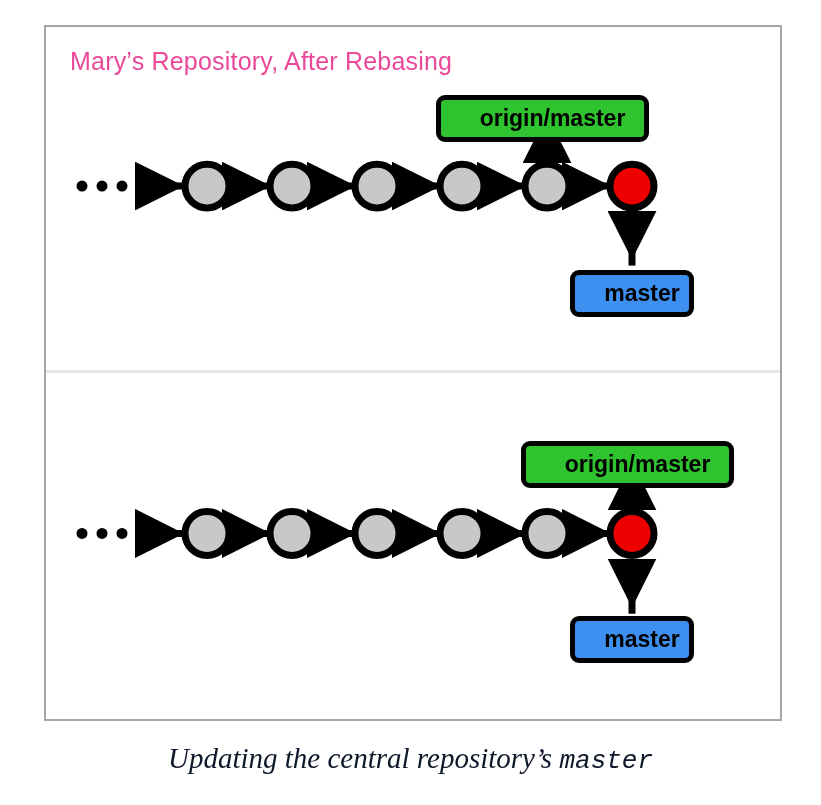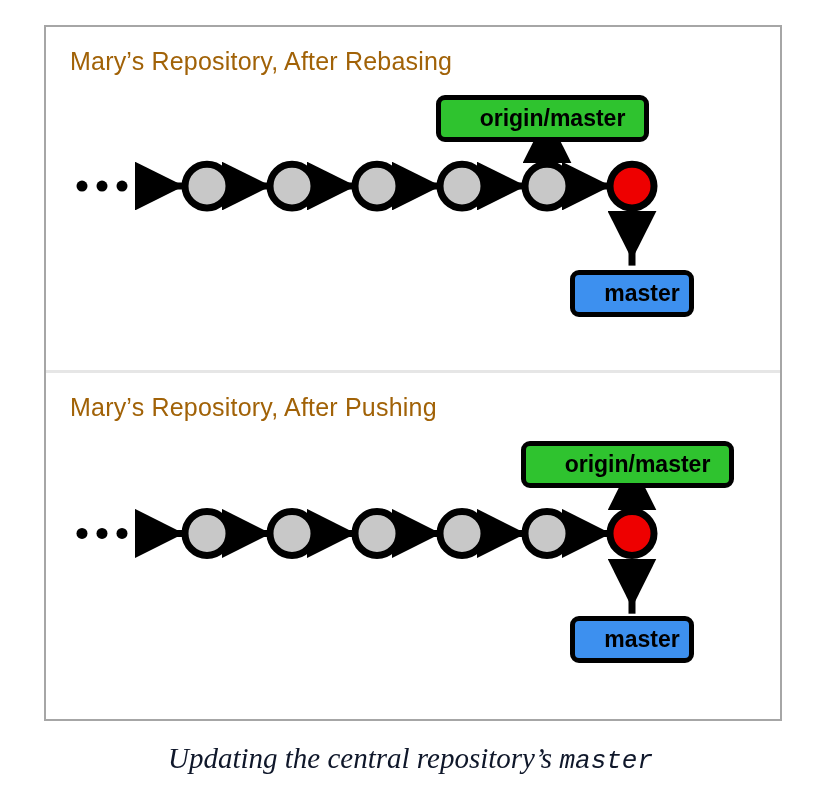--- a/index.html
+++ b/index.html
@@ -34,21 +34,21 @@
     box-sizing: border-box;
   }
   #panel-rebasing { border-bottom: 3px solid #e6e6e6; }
 
   .panel-title {
     position: absolute;
     left: 24px;
     top: 20px;
     font-size: 25px;
     font-weight: 400;
-    color: #a16207;
+    color: #ec4899;
     letter-spacing: 0.2px;
     white-space: nowrap;
     font-family: "Liberation Sans", sans-serif;
   }
 
   
   .graph {
     position: absolute;
     left: 0;
     top: 0;
@@ -146,21 +146,20 @@
       <line x1="586" y1="240" x2="586" y2="192" stroke="#000000" stroke-width="7" marker-end="url(#ah-up-1)"></line>
     </svg>
 
     <div class="badge badge-origin" style="left:390px; top:68px; width:213px; height:47px;">origin/master</div>
 
     <div class="badge badge-master" style="left:524px; top:243px; width:124px; height:47px;">master</div>
   </div>
 
   <div class="panel" id="panel-pushing">
 
-    <div class="panel-title">Mary’s Repository, After Pushing</div>
 
     <svg class="graph" viewBox="0 0 734 345" preserveAspectRatio="none">
       <defs>
         <marker id="ah-left-2" markerWidth="7" markerHeight="7" refX="6" refY="3.5" orient="auto" markerUnits="strokeWidth">
           <path d="M7,0 L0,3.5 L7,7 z" fill="#000000"></path>
         </marker>
         <marker id="ah-down-2" markerWidth="7" markerHeight="7" refX="6" refY="3.5" orient="auto" markerUnits="strokeWidth">
           <path d="M7,0 L0,3.5 L7,7 z" fill="#000000"></path>
         </marker>
         <marker id="ah-up-2" markerWidth="7" markerHeight="7" refX="6" refY="3.5" orient="auto" markerUnits="strokeWidth">

